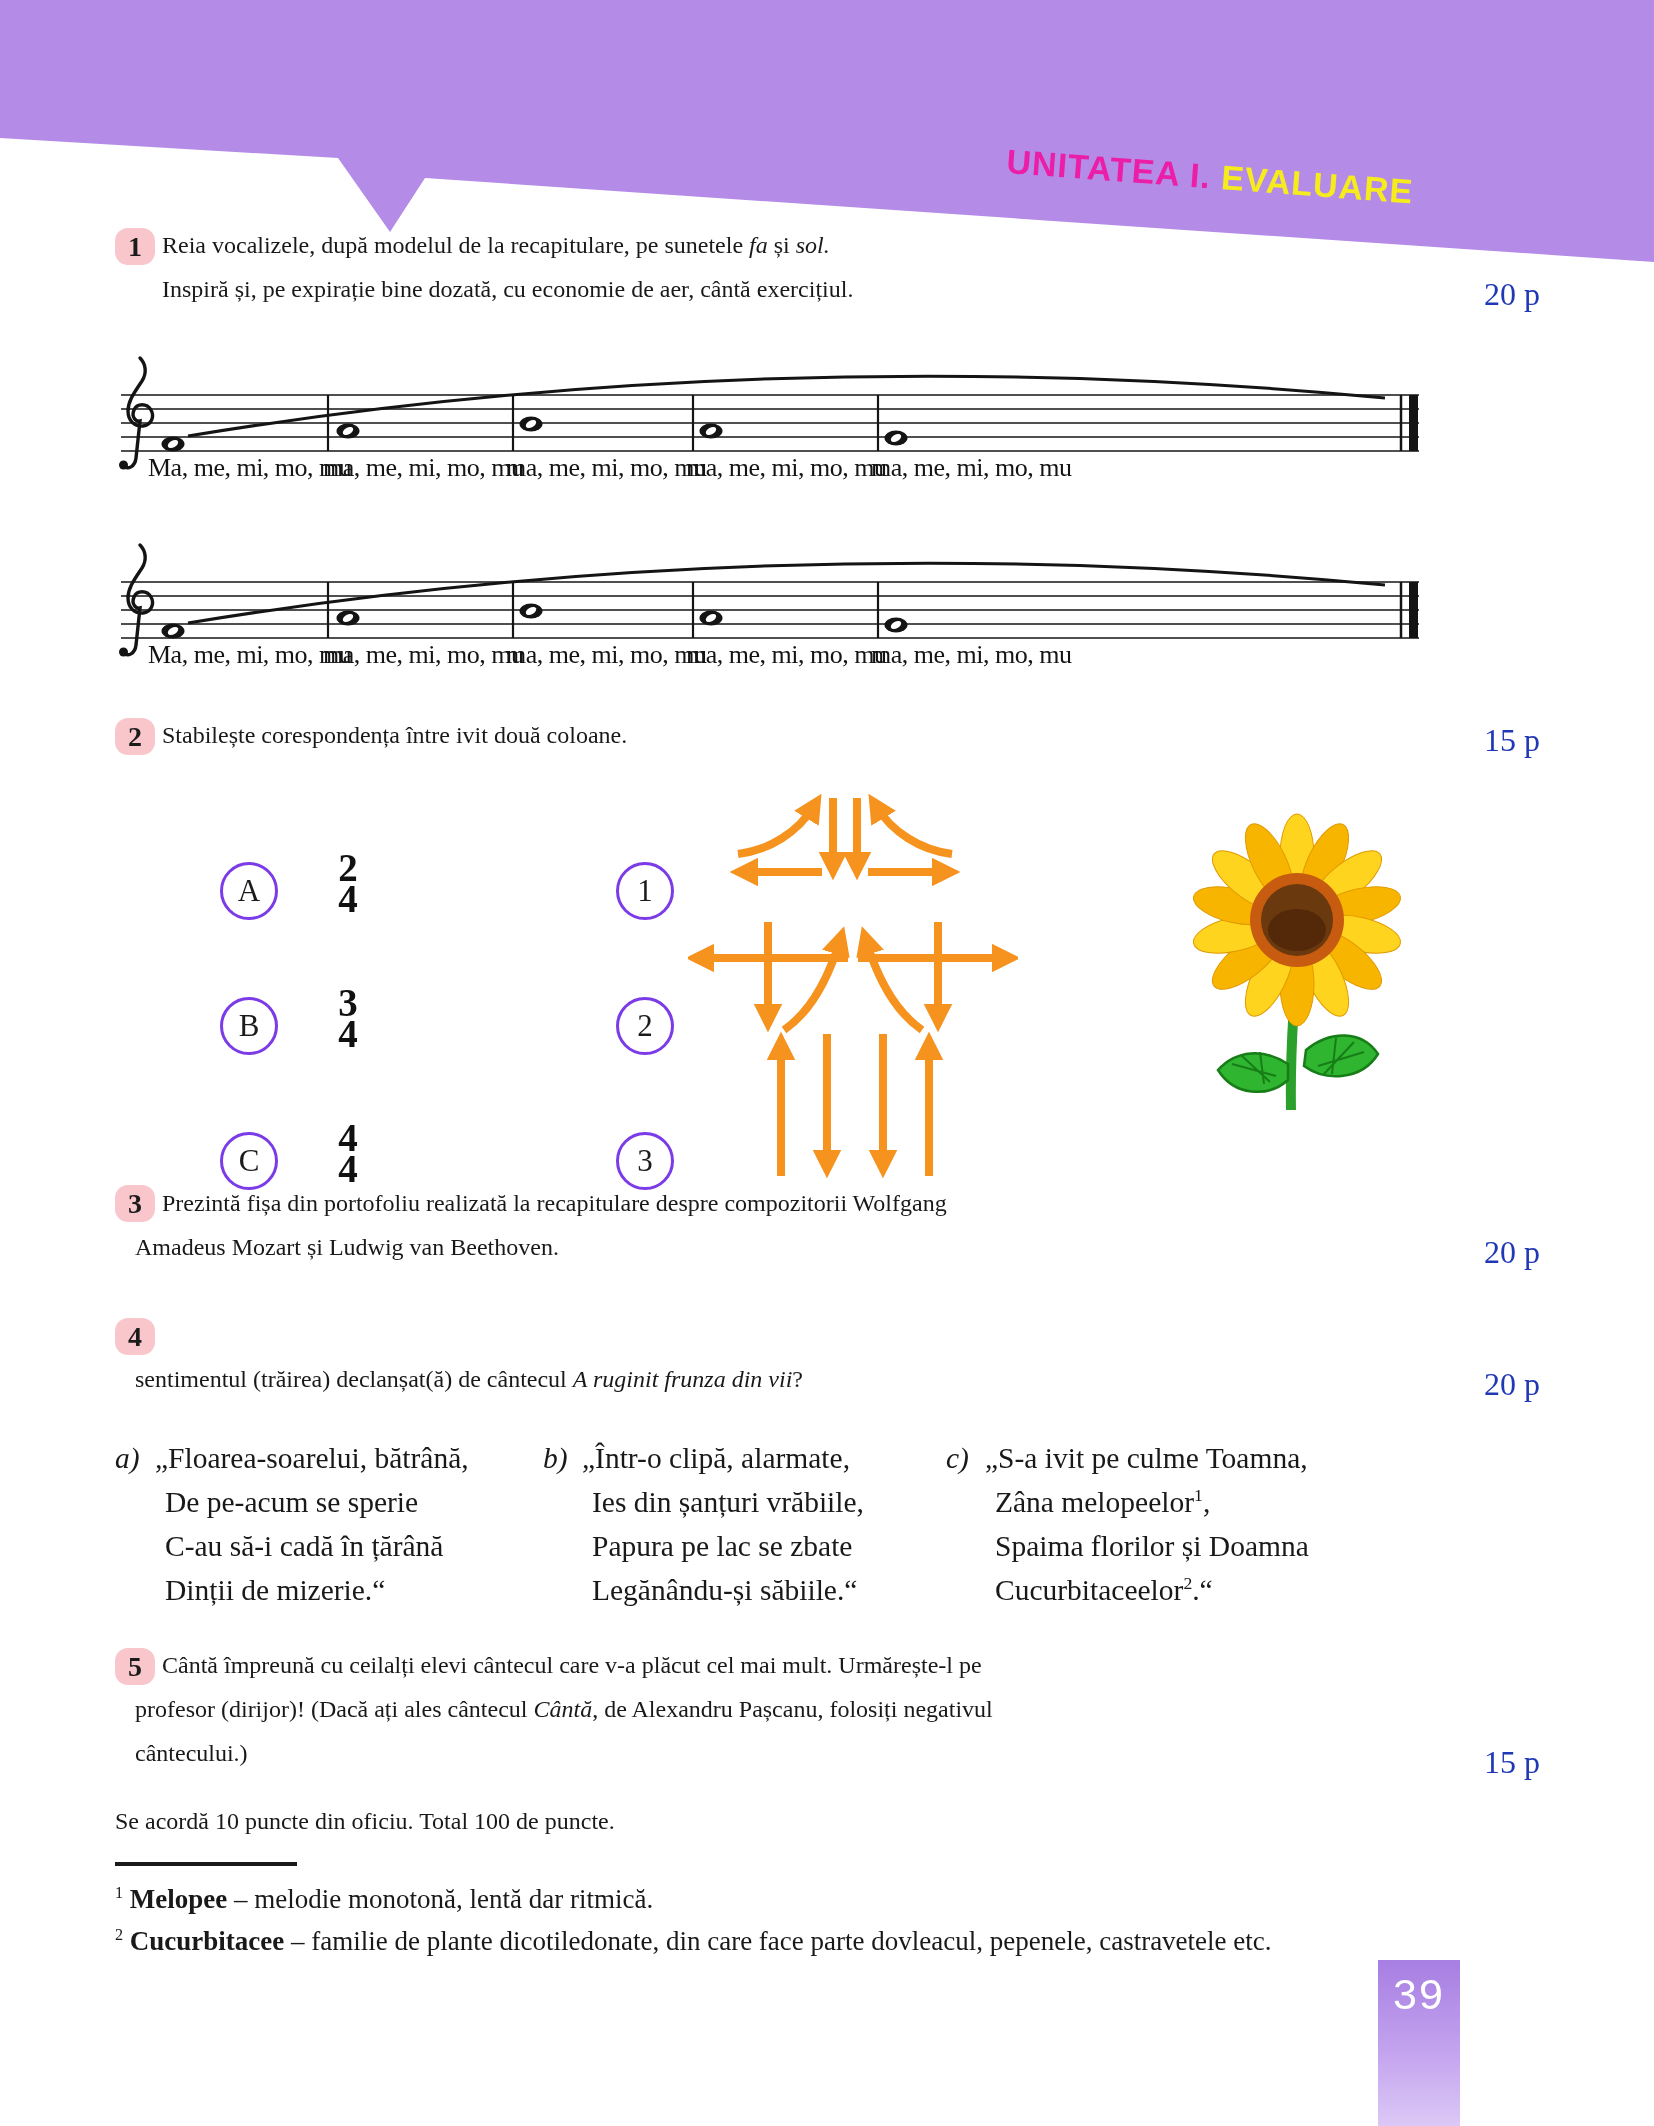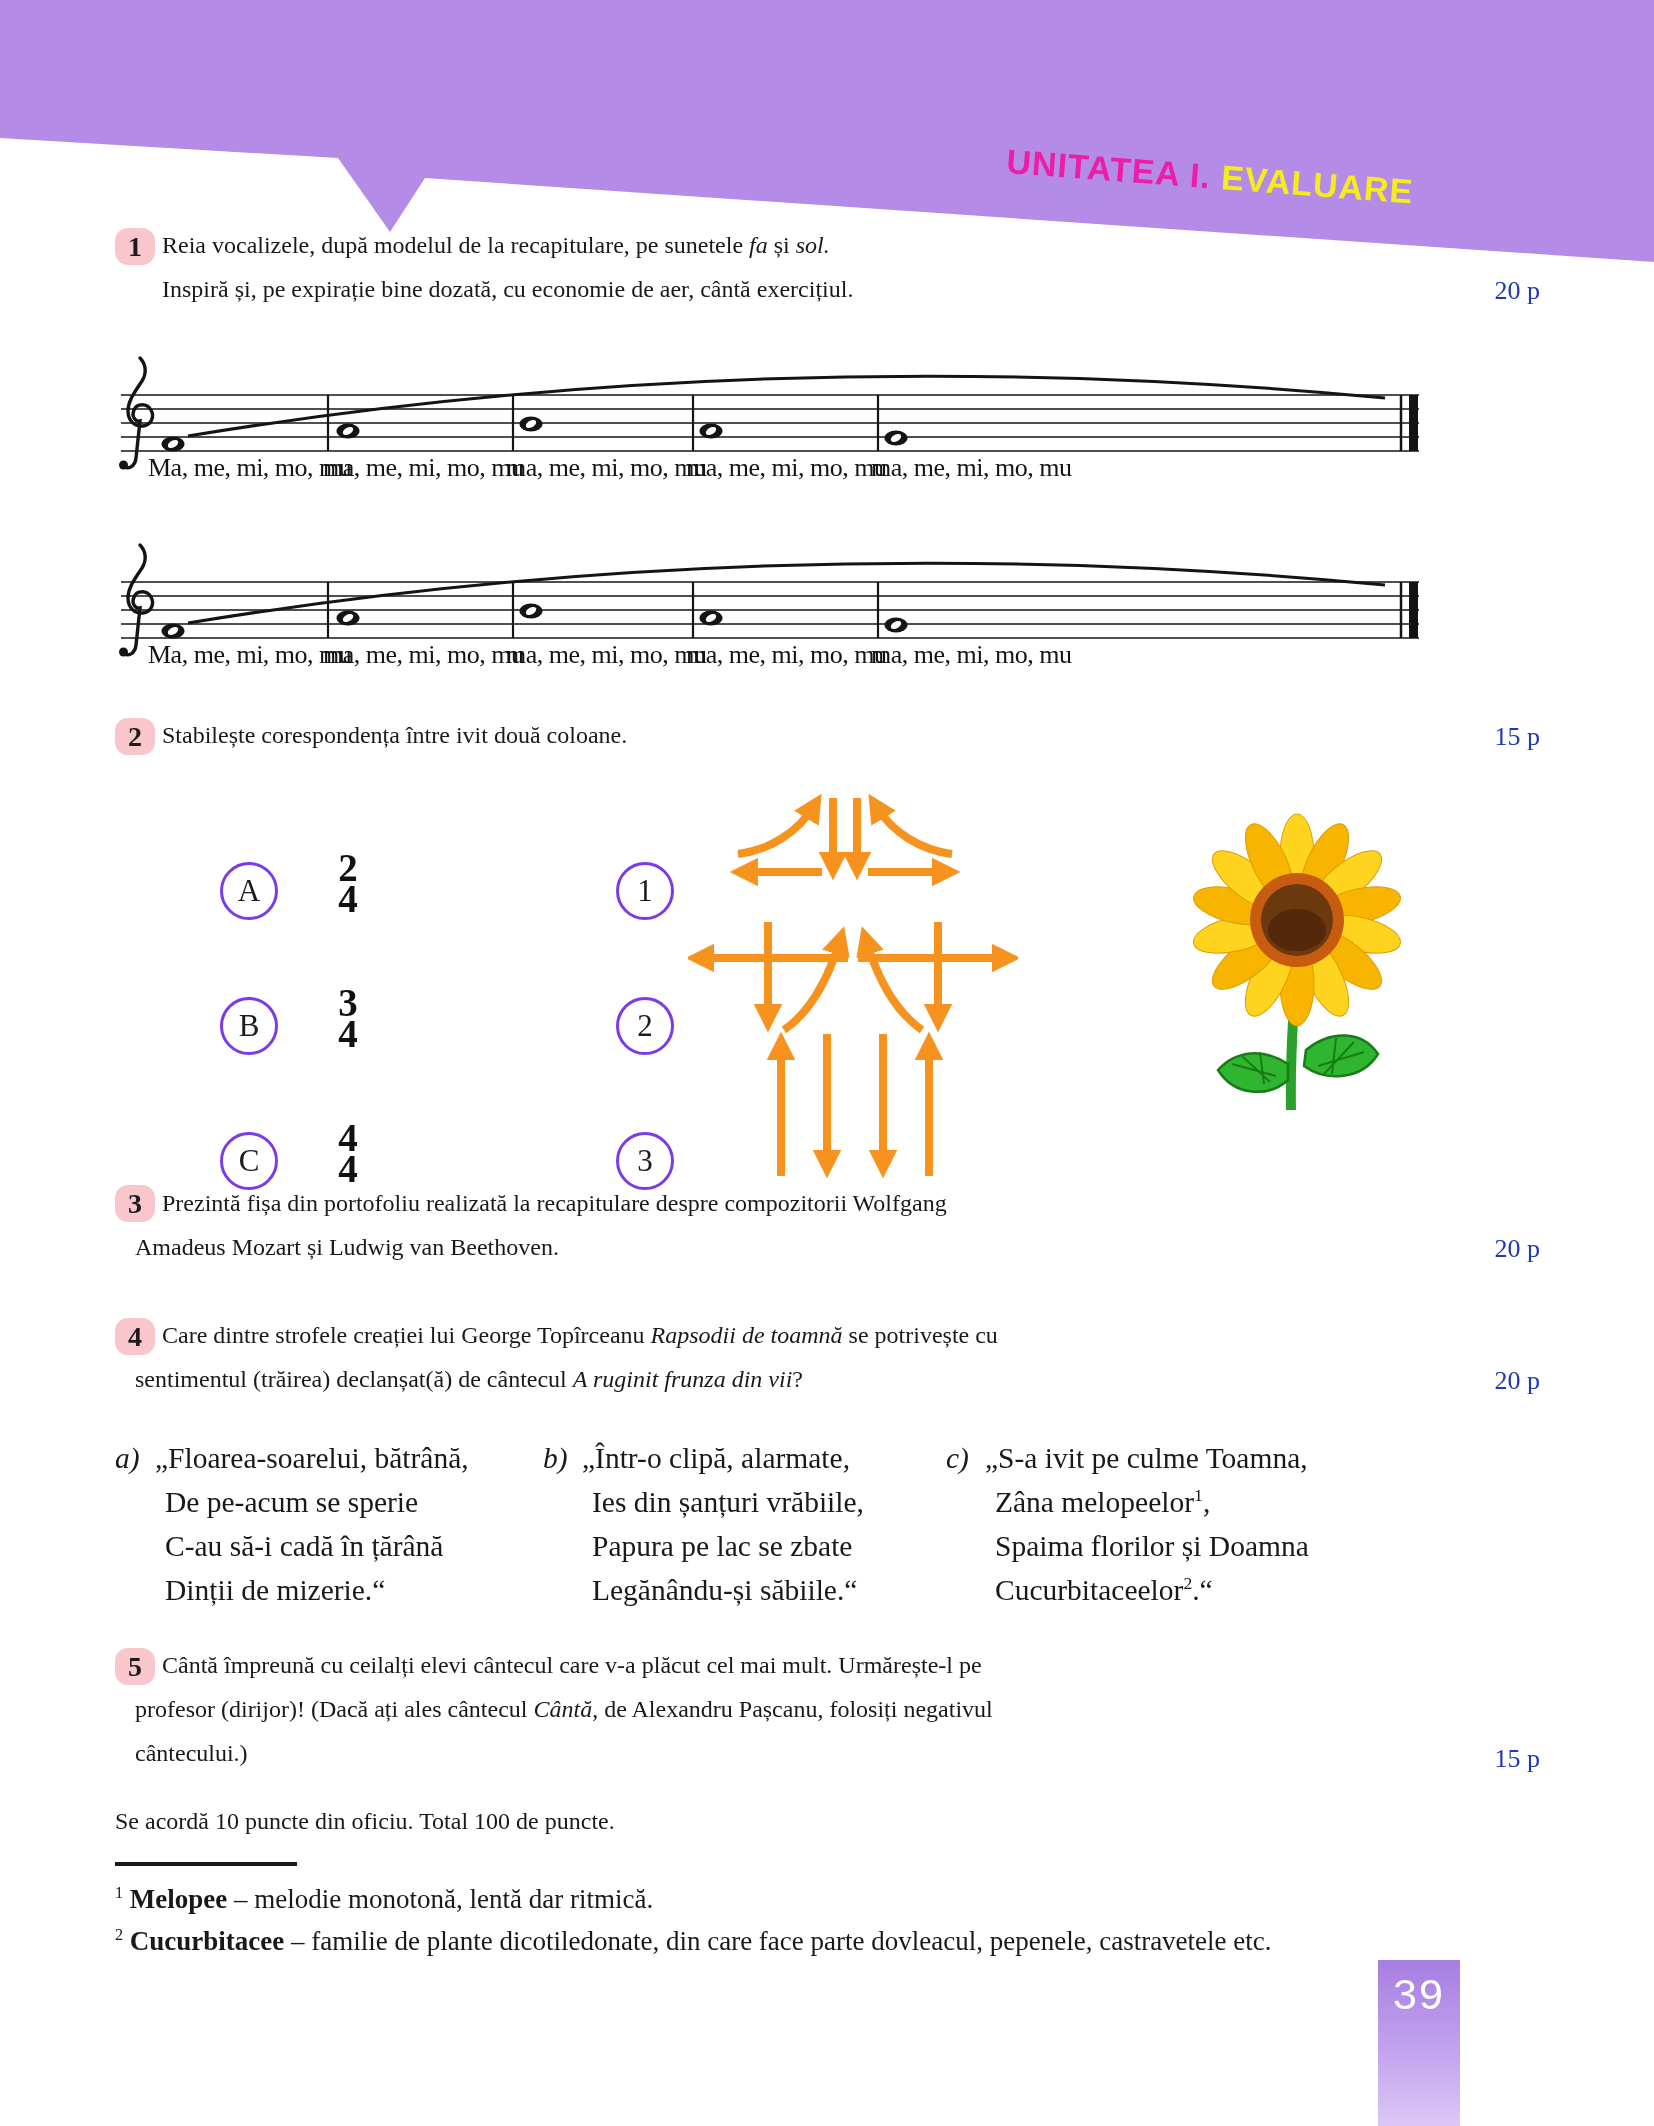--- a/index.html
+++ b/index.html
@@ -10,21 +10,21 @@
   #banner{position:absolute;left:0;top:0;width:1654px;height:270px;
           clip-path:polygon(0 0,1654px 0,1654px 262px,425px 178px,390px 232px,338px 158px,0 138px);}
   #banner-title{position:absolute;left:1008px;top:142px;transform:rotate(4.3deg);transform-origin:left top;
           font-family:"Liberation Sans",sans-serif;font-weight:700;font-size:34px;letter-spacing:1px;white-space:nowrap;}
 
   
   .num-badge{position:absolute;width:40px;height:37px;background:#f9c6cc;border-radius:13px;
              display:flex;align-items:center;justify-content:center;
              font-weight:700;font-size:28px;color:#1b1b1b;}
   .line{position:absolute;font-size:24px;white-space:nowrap;color:#191919;}
-  .pts{position:absolute;right:114px;width:130px;text-align:right;font-size:26px;color:#2038b5;}
+  .pts{position:absolute;right:114px;width:130px;text-align:right;font-size:32px;color:#2038b5;}
   .it{font-style:italic;}
   .bd{font-weight:700;}
   sup{font-size:60%;line-height:0;}
 
   
   .staff{position:absolute;left:113px;width:1320px;height:150px;}
   .lyric{font-family:"Liberation Serif",serif;font-size:26px;letter-spacing:-0.5px;fill:#141414;}
 
   
   .match-circle{position:absolute;width:52px;height:52px;border:3.5px solid #7b3ce8;border-radius:50%;
@@ -244,21 +244,20 @@
       <circle cx="125" cy="118" r="36" fill="#6b390e"></circle>
       <ellipse cx="125" cy="128" rx="29" ry="21" fill="#53290a"></ellipse>
     </svg>
 
   <div class="num-badge" style="left:115px;top:1185px">3</div>
   <div class="line" style="left:135px;top:1234px"><span>Amadeus Mozart și Ludwig van Beethoven.</span></div>
   <div class="line" style="left:162px;top:1190px"><span>Prezintă fișa din portofoliu realizată la recapitulare despre compozitorii Wolfgang</span></div>
   <div class="pts" style="top:1234px">20 p</div>
 
   <div class="num-badge" style="left:115px;top:1318px">4</div>
-  <div class="line" style="left:162px;top:1322px"><span>Care dintre strofele creației lui George Topîrceanu </span><span class="it">Rapsodii de toamnă</span><span> se potrivește cu</span></div>
   <div class="line" style="left:135px;top:1366px"><span>sentimentul (trăirea) declanșat(ă) de cântecul </span><span class="it">A ruginit frunza din vii</span><span>?</span></div>
   <div class="pts" style="top:1366px">20 p</div>
 
   <div class="verse-label" style="left:115px;top:1442px">a)</div>
   <div class="verse-line" style="left:155px;top:1442px"><span>„Floarea-soarelui, bătrână,</span></div>
   <div class="verse-line" style="left:165px;top:1486px"><span>De pe-acum se sperie</span></div>
   <div class="verse-line" style="left:165px;top:1530px"><span>C-au să-i cadă în țărână</span></div>
   <div class="verse-line" style="left:165px;top:1574px"><span>Dinții de mizerie.“</span></div>
 
   <div class="verse-label" style="left:543px;top:1442px">b)</div>

